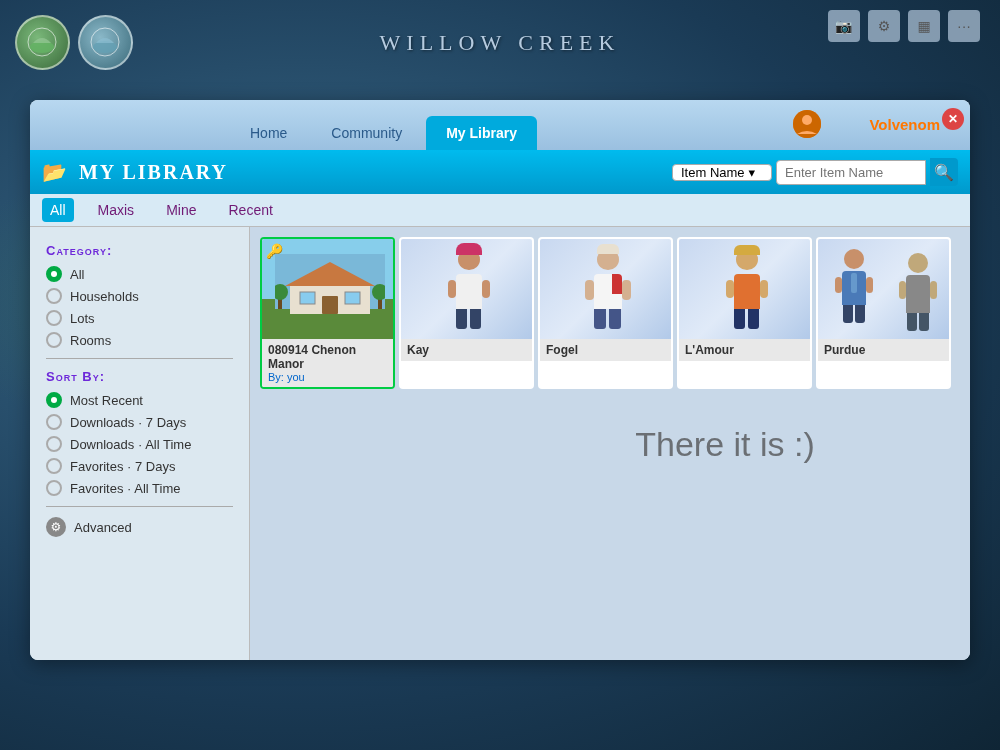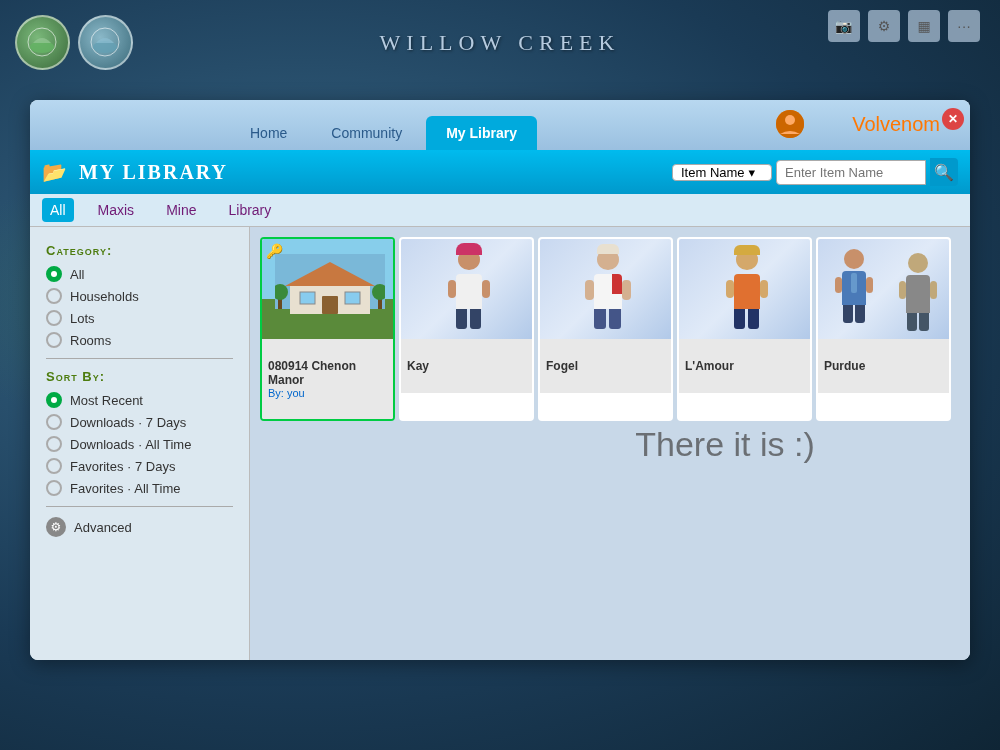--- a/index.html
+++ b/index.html
@@ -280,21 +280,21 @@
       min-width: 220px;
       background: #dce8f0;
       padding: 12px 16px;
       border-right: 1px solid #bbb;
       overflow-y: auto;
     }
 
     .sidebar-section-title {
       font-size: 13px;
       font-weight: bold;
-      color: #4d7c0f;
+      color: #6d28d9;
       margin-bottom: 8px;
       margin-top: 4px;
       font-variant: small-caps;
       letter-spacing: 1px;
     }
 
     .radio-item {
       display: flex;
       align-items: center;
       gap: 8px;
@@ -401,21 +401,21 @@
     .thumb-house {
       background: linear-gradient(to bottom, #87ceeb 0%, #87ceeb 60%, #5a8a3a 60%, #5a8a3a 100%);
     }
 
     
     .thumb-char {
       background: linear-gradient(135deg, #c8d8f0 0%, #e0eaf8 50%, #b0c8e8 100%);
     }
 
     .item-info {
-      padding: 20px 6px;
+      padding: 4px 6px;
       background: #e8e8e8;
     }
 
     .item-name {
       font-size: 12px;
       color: #333;
       font-weight: bold;
     }
 
     .item-subtitle {
@@ -518,21 +518,21 @@
     <div class="nav-tab active">My Library</div>
 
     <div class="user-info">
       <div class="user-avatar">
         <svg width="28" height="28" viewBox="0 0 28 28">
           <circle cx="14" cy="14" r="14" fill="#cc6600"></circle>
           <circle cx="14" cy="10" r="5" fill="#ffaa66"></circle>
           <path d="M4 24 Q14 18 24 24" fill="#ffaa66"></path>
         </svg>
       </div>
-      <span style="color:#ff7700;font-weight:normal;font-size:20px;margin-left:42px;">Volvenom</span>
+      <span style="color:#ff7700;font-weight:bold;font-size:15px;margin-left:42px;">Volvenom</span>
     </div>
 
     <div class="close-btn">✕</div>
   </div>
 
   <div class="header-bar">
     <div class="header-title">
       <span>📂</span>
       <span>My  Library</span>
     </div>
@@ -545,21 +545,21 @@
       <div class="search-btn">
         <span>🔍</span>
       </div>
     </div>
   </div>
 
   <div class="filter-tabs">
     <div class="filter-tab active">All</div>
     <div class="filter-tab">Maxis</div>
     <div class="filter-tab">Mine</div>
-    <div class="filter-tab">Library</div>
+    <div class="filter-tab">Recent</div>
   </div>
 
   <div class="content-area">
 
     <div class="sidebar">
       <div class="sidebar-section-title">Category:</div>
 
       <div class="radio-item">
         <div class="radio-circle selected">
             <span></span>

